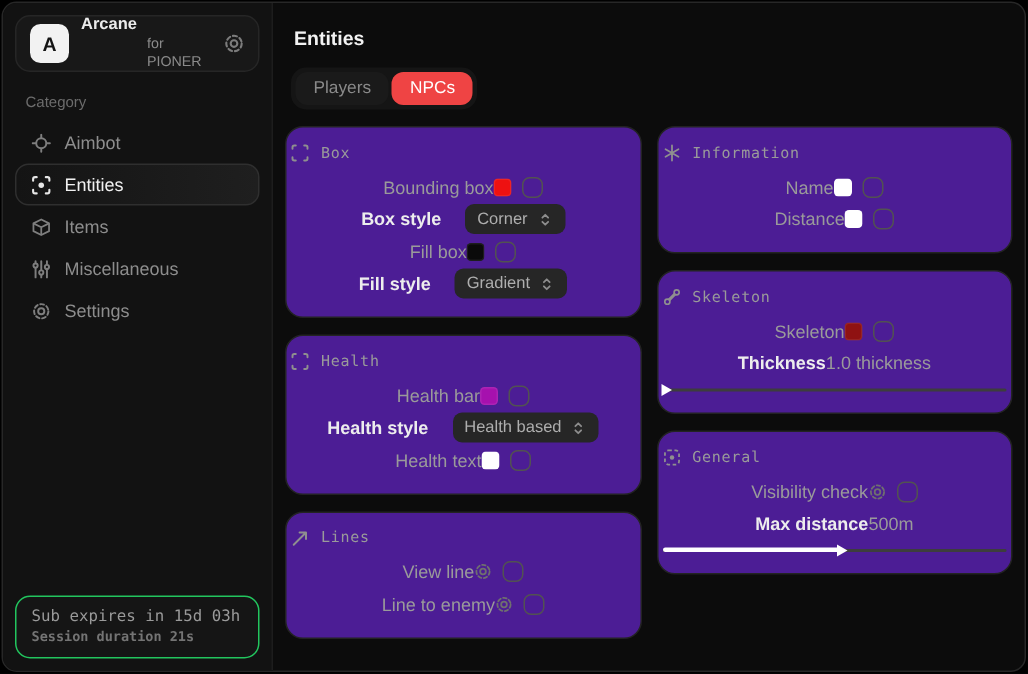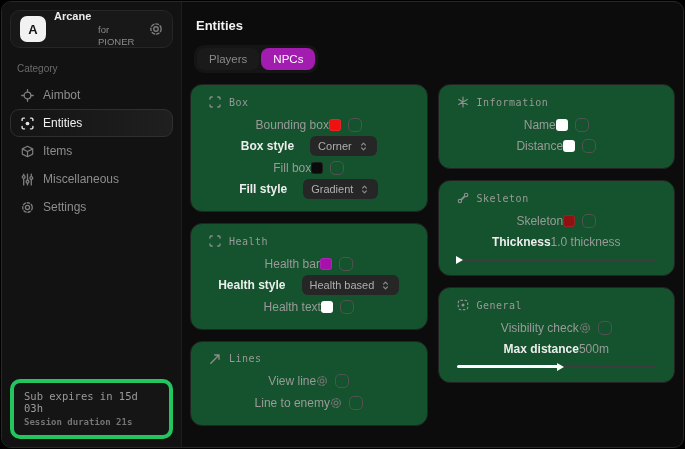--- a/index.html
+++ b/index.html
@@ -19,36 +19,36 @@
   .app-sub{font-size:9.5px;color:#8a8a8a;padding-left:44px;}
   .logo-gear{margin-left:auto;color:#7c7c7c;display:flex;cursor:pointer;}
   .category{font-size:10px;color:#6c6c6c;margin:15px 7px 7px;}
   .nav{display:flex;flex-direction:column;}
   .nav-item{display:flex;align-items:center;gap:9px;color:#8d8d8d;font-size:12px;height:28px;
     padding:0 10px;border-radius:9px;border:1px solid transparent;cursor:pointer;}
   .nav-item .nav-ic{display:flex;color:#7e7e7e;}
   .nav-item.active{color:#f0f0f0;border-color:#2f2f2f;
     background:linear-gradient(90deg,#141414 0%,#1f1f1f 100%);}
   .nav-item.active .nav-ic{color:#e6e6e6;}
-  .sub-card{margin-top:auto;border:4px solid #22c55e;background:#151515;border-radius:10px;
+  .sub-card{margin-top:auto;border:1px solid #22c55e;background:#151515;border-radius:10px;
     padding:7px 10px 8px;}
   .sub-line1{font-family:"DejaVu Sans Mono","Liberation Mono",monospace;font-size:10.5px;color:#9a9a9a;}
   .sub-line2{font-family:"DejaVu Sans Mono","Liberation Mono",monospace;font-size:9px;color:#747474;
     margin-top:3px;font-weight:700;}
   
   .main{flex:1;padding:12px 8px;display:flex;flex-direction:column;}
   .page-title{font-size:13px;font-weight:700;color:#f3f3f3;margin:4px 0 12px 6px;}
   .tabs{display:inline-flex;gap:2px;background:#151515;border-radius:10px;padding:3px;
     width:max-content;margin-left:4px;}
   .tab{border:none;background:#1a1a1a;color:#8a8a8a;font-size:11.5px;padding:5px 12px;
     border-radius:8px;cursor:pointer;font-family:inherit;}
-  .tab.active{background:#a21caf;color:#fff;}
+  .tab.active{background:#ef4444;color:#fff;}
   .grid{display:flex;gap:10px;margin-top:11px;}
   .col{flex:1;display:flex;flex-direction:column;gap:11px;}
-  .card{background:#14532d;border:1px solid #232323;border-radius:12px;padding:9px 18px 11px;}
+  .card{background:#4c1d95;border:1px solid #232323;border-radius:12px;padding:9px 3px 11px;}
   .card-head{display:flex;align-items:center;gap:8px;margin:2px 0 6px;color:#8f8f8f;}
   .card-title{font-family:"DejaVu Sans Mono","Liberation Mono",monospace;font-size:10px;
     letter-spacing:.5px;color:#9a9a9a;}
   .row{display:flex;align-items:center;justify-content:center;height:21.5px;}
   .label{font-size:12px;color:#9a9a9a;}
   .label.strong{color:#ededed;font-weight:600;}
   .controls{display:flex;align-items:center;gap:7px;}
   .swatch{width:12px;height:12px;border-radius:3px;border:1px solid rgba(255,255,255,.08);cursor:pointer;}
   .checkbox{width:14px;height:14px;border:1.5px solid #525252;border-radius:5px;cursor:pointer;}
   .select{display:flex;align-items:center;gap:6px;background:#262626;border:none;color:#aeaeae;

